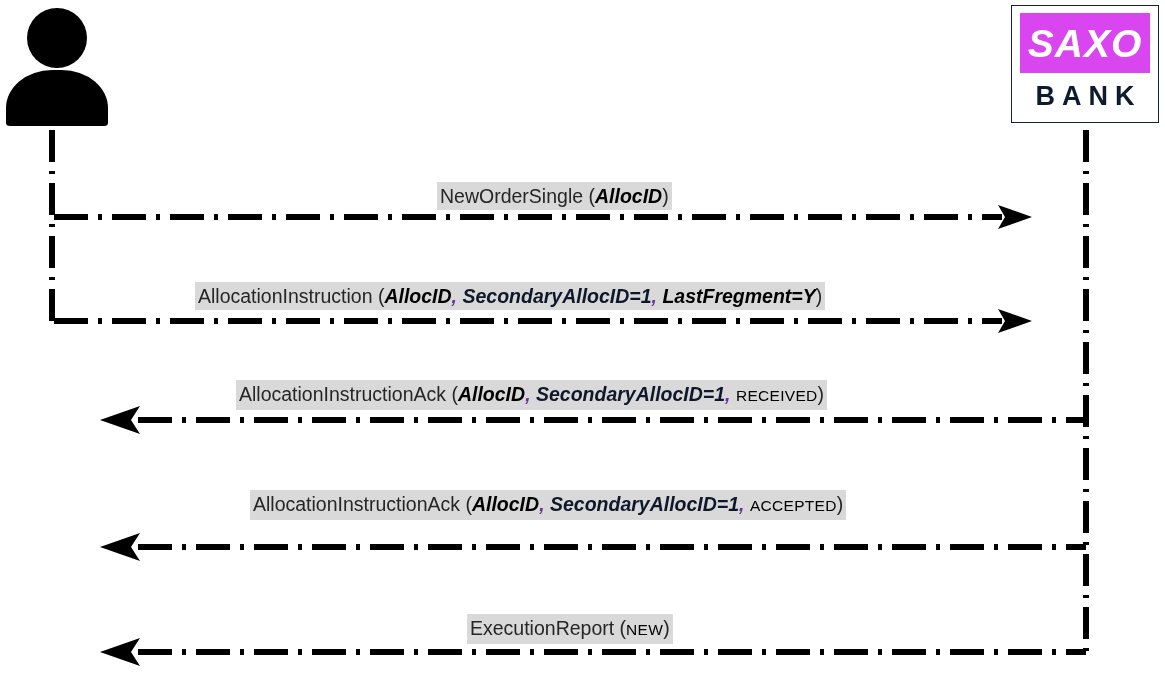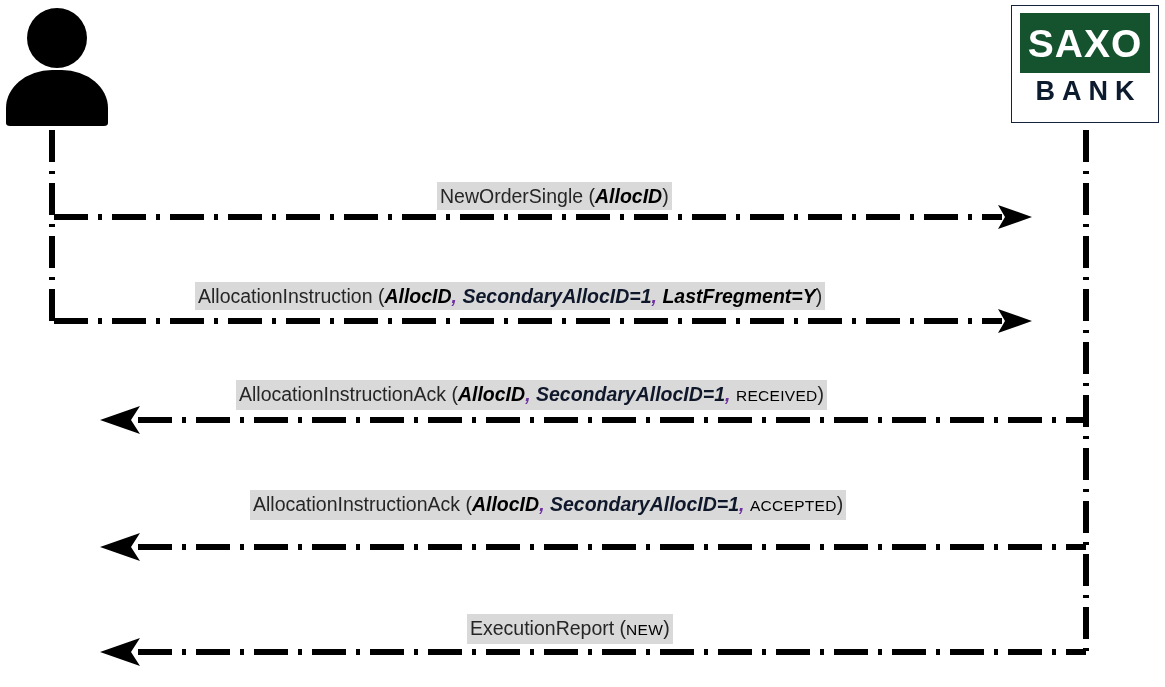--- a/index.html
+++ b/index.html
@@ -54,41 +54,42 @@
     background:#ffffff;
     border:1.5px solid #14233b;
     box-sizing:border-box;
   }
   .logo-top{
     position:absolute;
     left:8px;
     top:7px;
     right:8px;
     height:60px;
-    background:#14532d;
+    background:#d946ef;
     display:flex;
     align-items:center;
     justify-content:center;
+    font-style:italic;
   }
   .logo-top span{
     color:#ffffff;
     font-family:"Liberation Sans", sans-serif;
     font-weight:bold;
     font-size:39px;
     letter-spacing:1px;
     line-height:1;
   }
   .logo-bottom{
     position:absolute;
     left:8px;
     top:72px;
     right:8px;
     height:36px;
     display:flex;
-    align-items:flex-start;
+    align-items:center;
     justify-content:center;
   }
   .logo-bottom span{
     color:#0d1b2e;
     font-family:"Liberation Sans", sans-serif;
     font-weight:bold;
     font-size:27px;
     letter-spacing:7px;
     line-height:1;
     padding-left:7px;

